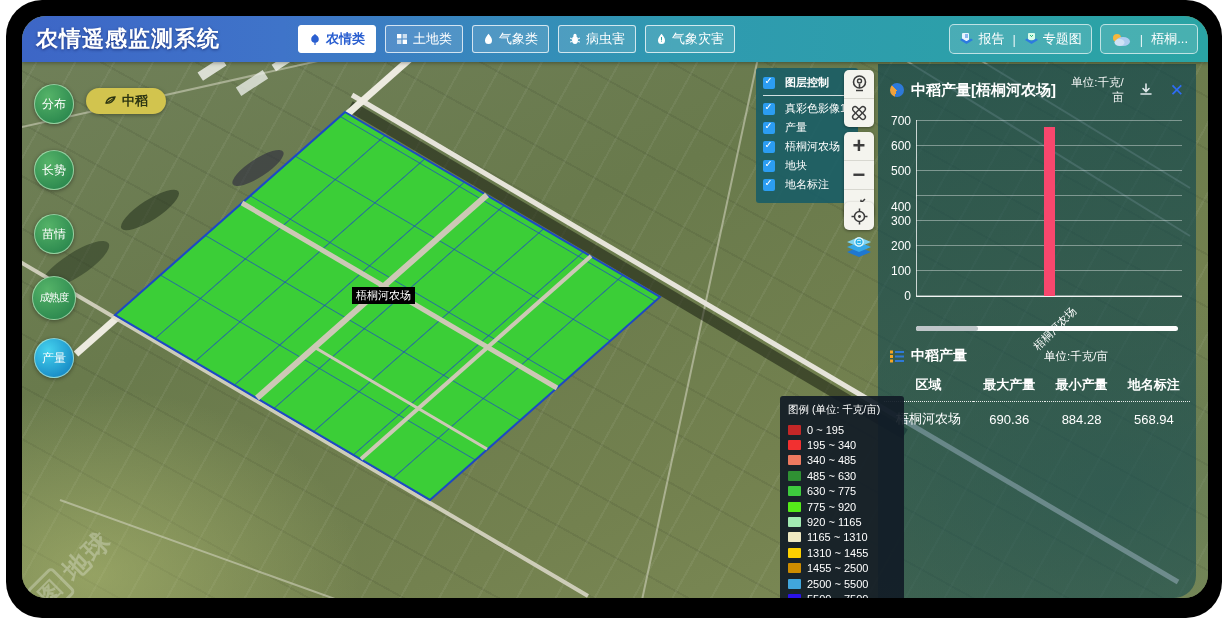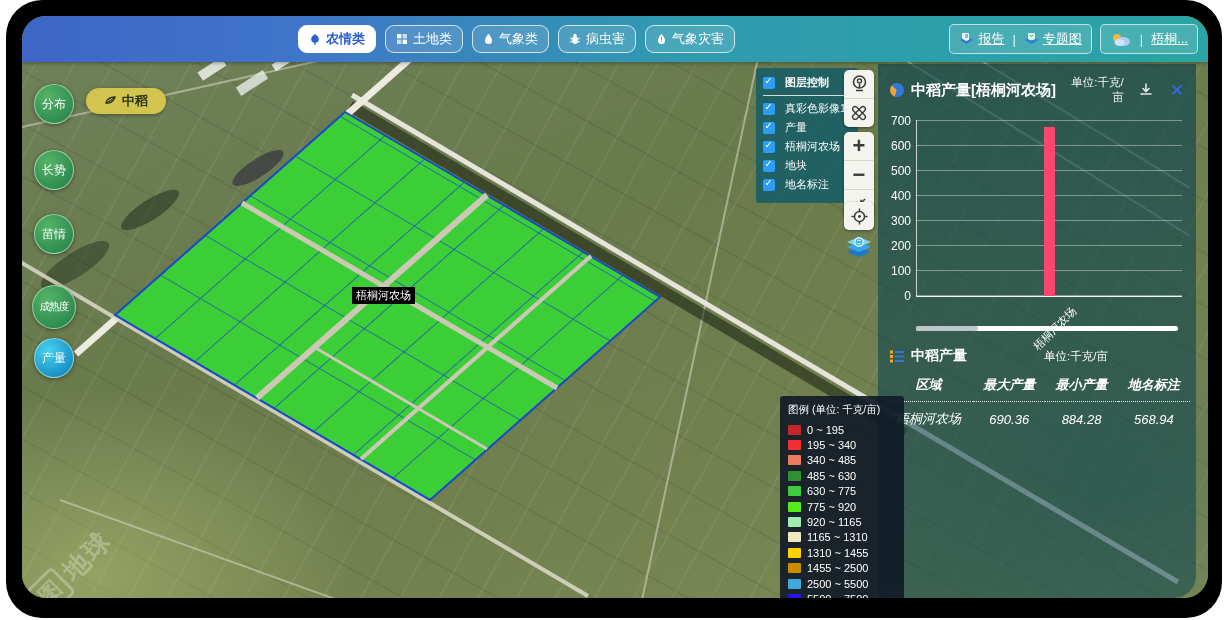--- a/index.html
+++ b/index.html
@@ -22,28 +22,28 @@
     font-size:26px;font-weight:bold;letter-spacing:2px;display:flex;align-items:center;gap:5px;}
   .wm-logo{border:3px solid rgba(255,255,255,.28);border-radius:5px;padding:0 3px;font-size:22px;}
 
   
   .hdr{position:absolute;left:0;top:0;width:100%;height:46px;display:flex;align-items:center;
     background:linear-gradient(90deg,#3d66c6 0%,#3f74c9 22%,#2f9ab0 55%,#2aa4a4 100%);
     box-shadow:0 1px 4px rgba(0,0,0,.35);z-index:30;}
   .hdr-title{color:#fff;font-size:22px;font-weight:bold;margin-left:14px;letter-spacing:1px;
     text-shadow:0 1px 3px rgba(0,0,60,.5);white-space:nowrap;}
   .tabs{position:absolute;left:276px;top:9px;display:flex;gap:9px;}
-  .tab{height:26px;padding:0 10px;display:flex;align-items:center;gap:5px;border-radius:9px;
+  .tab{height:26px;padding:0 10px;display:flex;align-items:center;gap:5px;border-radius:3px;
     border:1px solid rgba(255,255,255,.75);color:#fff;font-size:13px;cursor:pointer;
     background:rgba(255,255,255,.13);white-space:nowrap;}
   .tab.active{background:#fff;color:#2a5fd0;border-color:#fff;font-weight:bold;}
   .tab svg{display:block;}
   .hdr-right{position:absolute;right:10px;top:8px;display:flex;gap:8px;align-items:center;}
   .hdr-group{height:28px;display:flex;align-items:center;gap:6px;padding:0 9px;border-radius:5px;
-    border:1px solid rgba(255,255,255,.65);background:rgba(255,255,255,.14);color:#fff;font-size:13px;text-decoration:underline;}
+    border:1px solid rgba(255,255,255,.65);background:rgba(255,255,255,.14);color:#fff;font-size:13px;}
   .hdr-group .sep{opacity:.85;margin:0 2px;}
   .hbtn{display:flex;align-items:center;gap:4px;cursor:pointer;}
 
   
   .side-btn{position:absolute;left:12px;width:38px;height:38px;border-radius:50%;z-index:20;
     display:flex;align-items:center;justify-content:center;color:#fff;font-size:12px;cursor:pointer;
     background:radial-gradient(circle at 35% 30%,#55b368,#2e8b50 75%);
     border:1px solid rgba(220,255,220,.55);box-shadow:0 1px 4px rgba(0,0,0,.4);white-space:nowrap;}
   .side-btn.wide{width:42px;height:42px;font-size:10.5px;letter-spacing:-1px;}
   .side-btn.active{background:radial-gradient(circle at 35% 30%,#45d2ee,#1a8fc8 75%);}
@@ -85,21 +85,21 @@
   .ytick{position:absolute;right:calc(100% + 6px);font-size:12px;color:#fff;width:30px;text-align:right;}
   .bar{position:absolute;bottom:0;width:11px;background:#f8476d;}
   .xlab{position:absolute;top:calc(100% + 8px);font-size:11px;color:#fff;white-space:nowrap;
     transform:translateX(-100%) rotate(-45deg);transform-origin:100% 0;}
   .dzoom{position:absolute;left:38px;right:18px;top:262px;height:5px;border-radius:3px;background:#fdfdfd;}
   .dthumb{position:absolute;left:0;top:0;height:5px;width:62px;border-radius:3px;background:#bfc6c9;cursor:pointer;}
   .tbl-head{display:flex;align-items:center;gap:7px;padding:0 12px;position:absolute;top:283px;left:0;right:0;}
   .tbl-title{font-size:14px;font-weight:bold;}
   .tbl-unit{font-size:11.5px;position:absolute;left:166px;}
   table.stats{position:absolute;top:306px;left:6px;right:6px;width:calc(100% - 12px);
-    border-collapse:collapse;font-size:13px;color:#fff;font-style:italic;}
+    border-collapse:collapse;font-size:13px;color:#fff;}
   table.stats th{font-weight:bold;padding:6px 2px 7px;}
   table.stats td{padding:8px 2px;}
   table.stats thead tr{border-bottom:1px dotted rgba(255,255,255,.65);}
 
   
   .legend{position:absolute;left:758px;top:380px;width:108px;z-index:24;border-radius:3px;
     background:rgba(17,27,38,.92);color:#fff;padding:7px 8px 8px;}
   .lg-title{font-size:10.5px;margin-bottom:5px;white-space:nowrap;}
   .lg-row{display:flex;align-items:center;gap:6px;height:15.4px;font-size:11px;white-space:nowrap;}
   .swatch{width:13px;height:10px;flex:0 0 13px;border-radius:1px;}
@@ -170,21 +170,21 @@
         <svg width="14" height="14" viewBox="0 0 14 14">
               <path d="M7 1v7M4 5.5 7 8.5 10 5.5M2 11h10" stroke="#dfe8ea" stroke-width="1.6" fill="none" stroke-linecap="round"></path>
             </svg>
       </span>
       <span class="close-ico">✕</span>
     </div>
     <div class="plot-wrap">
       <span class="ytick" style="top:-6px">700</span>
       <span class="ytick" style="top:19px">600</span>
       <span class="ytick" style="top:44px">500</span>
-      <span class="ytick" style="top:69px">400</span>
+      <span class="ytick" style="top:80px">400</span>
       <span class="ytick" style="top:94px">300</span>
       <span class="ytick" style="top:119px">200</span>
       <span class="ytick" style="top:144px">100</span>
       <span class="ytick" style="top:169px">0</span>
       <div class="bar" id="chart-bar" style="left: 127px; height: 168.7px; background: rgb(248, 71, 109);"></div>
       <span class="xlab" style="left:152px">梧桐河农场</span>
     </div>
     <div class="dzoom">
       <div class="dthumb"></div>
     </div>
@@ -214,20 +214,21 @@
           <td>梧桐河农场</td>
           <td>690.36</td>
           <td>884.28</td>
           <td>568.94</td>
         </tr>
       </tbody>
     </table>
   </div>
 
   <div class="hdr">
+    <div class="hdr-title">农情遥感监测系统</div>
     <div class="tabs">
       <div class="tab active">
         <svg width="12" height="12" viewBox="0 0 12 12">
               <path d="M6 1C8 2.6 9.8 3.8 9.8 6A3.8 3.8 0 0 1 2.2 6C2.2 3.8 4 2.6 6 1Z" fill="#2a5fd0"></path>
               <rect x="5.4" y="8" width="1.2" height="4" fill="#2a5fd0"></rect>
             </svg>
         <span>农情类</span>
       </div>
       <div class="tab">
         <svg width="12" height="12" viewBox="0 0 12 12">
@@ -295,21 +296,21 @@
 
   <div class="side-btn" style="top:68px">
         <span>分布</span>
       </div>
   <div class="side-btn" style="top:134px">
         <span>长势</span>
       </div>
   <div class="side-btn" style="top:198px">
         <span>苗情</span>
       </div>
-  <div class="side-btn wide" style="top:269px;left:10px">
+  <div class="side-btn wide" style="top:260px;left:10px">
         <span>成熟度</span>
       </div>
   <div class="side-btn active" style="top:322px">
         <span>产量</span>
       </div>
 
   <div class="rice-pill">
     <svg width="13" height="12" viewBox="0 0 13 12">
           <path d="M2 8C3 4 7 2 11 2C10 6 6 9 2 8Z" fill="none" stroke="#2c3512" stroke-width="1.3"></path>
           <path d="M2 8C5 7 8 5 11 2" stroke="#2c3512" stroke-width="1"></path>

